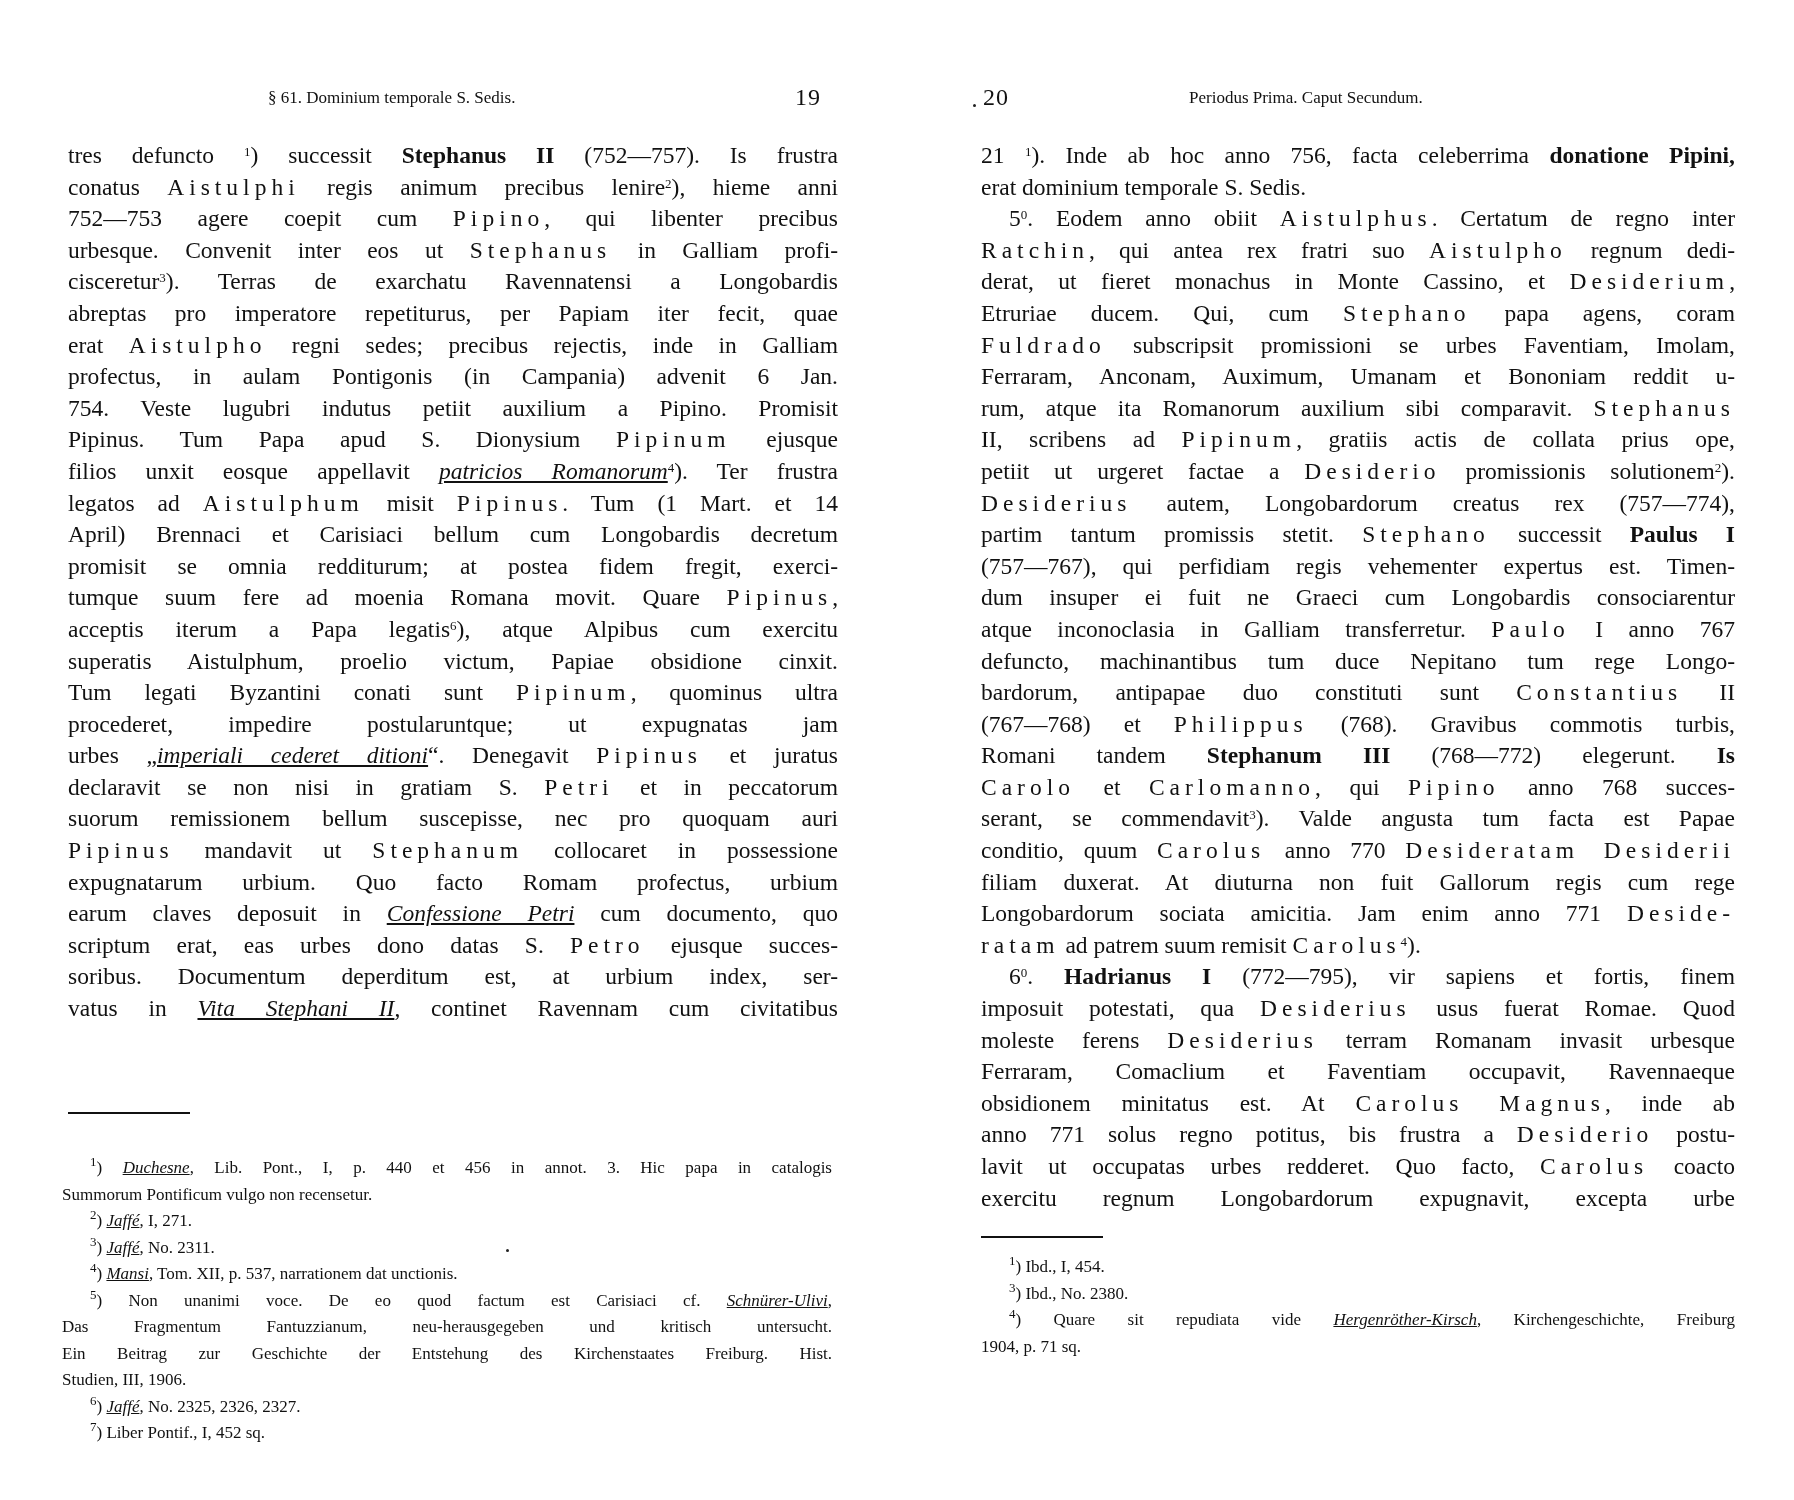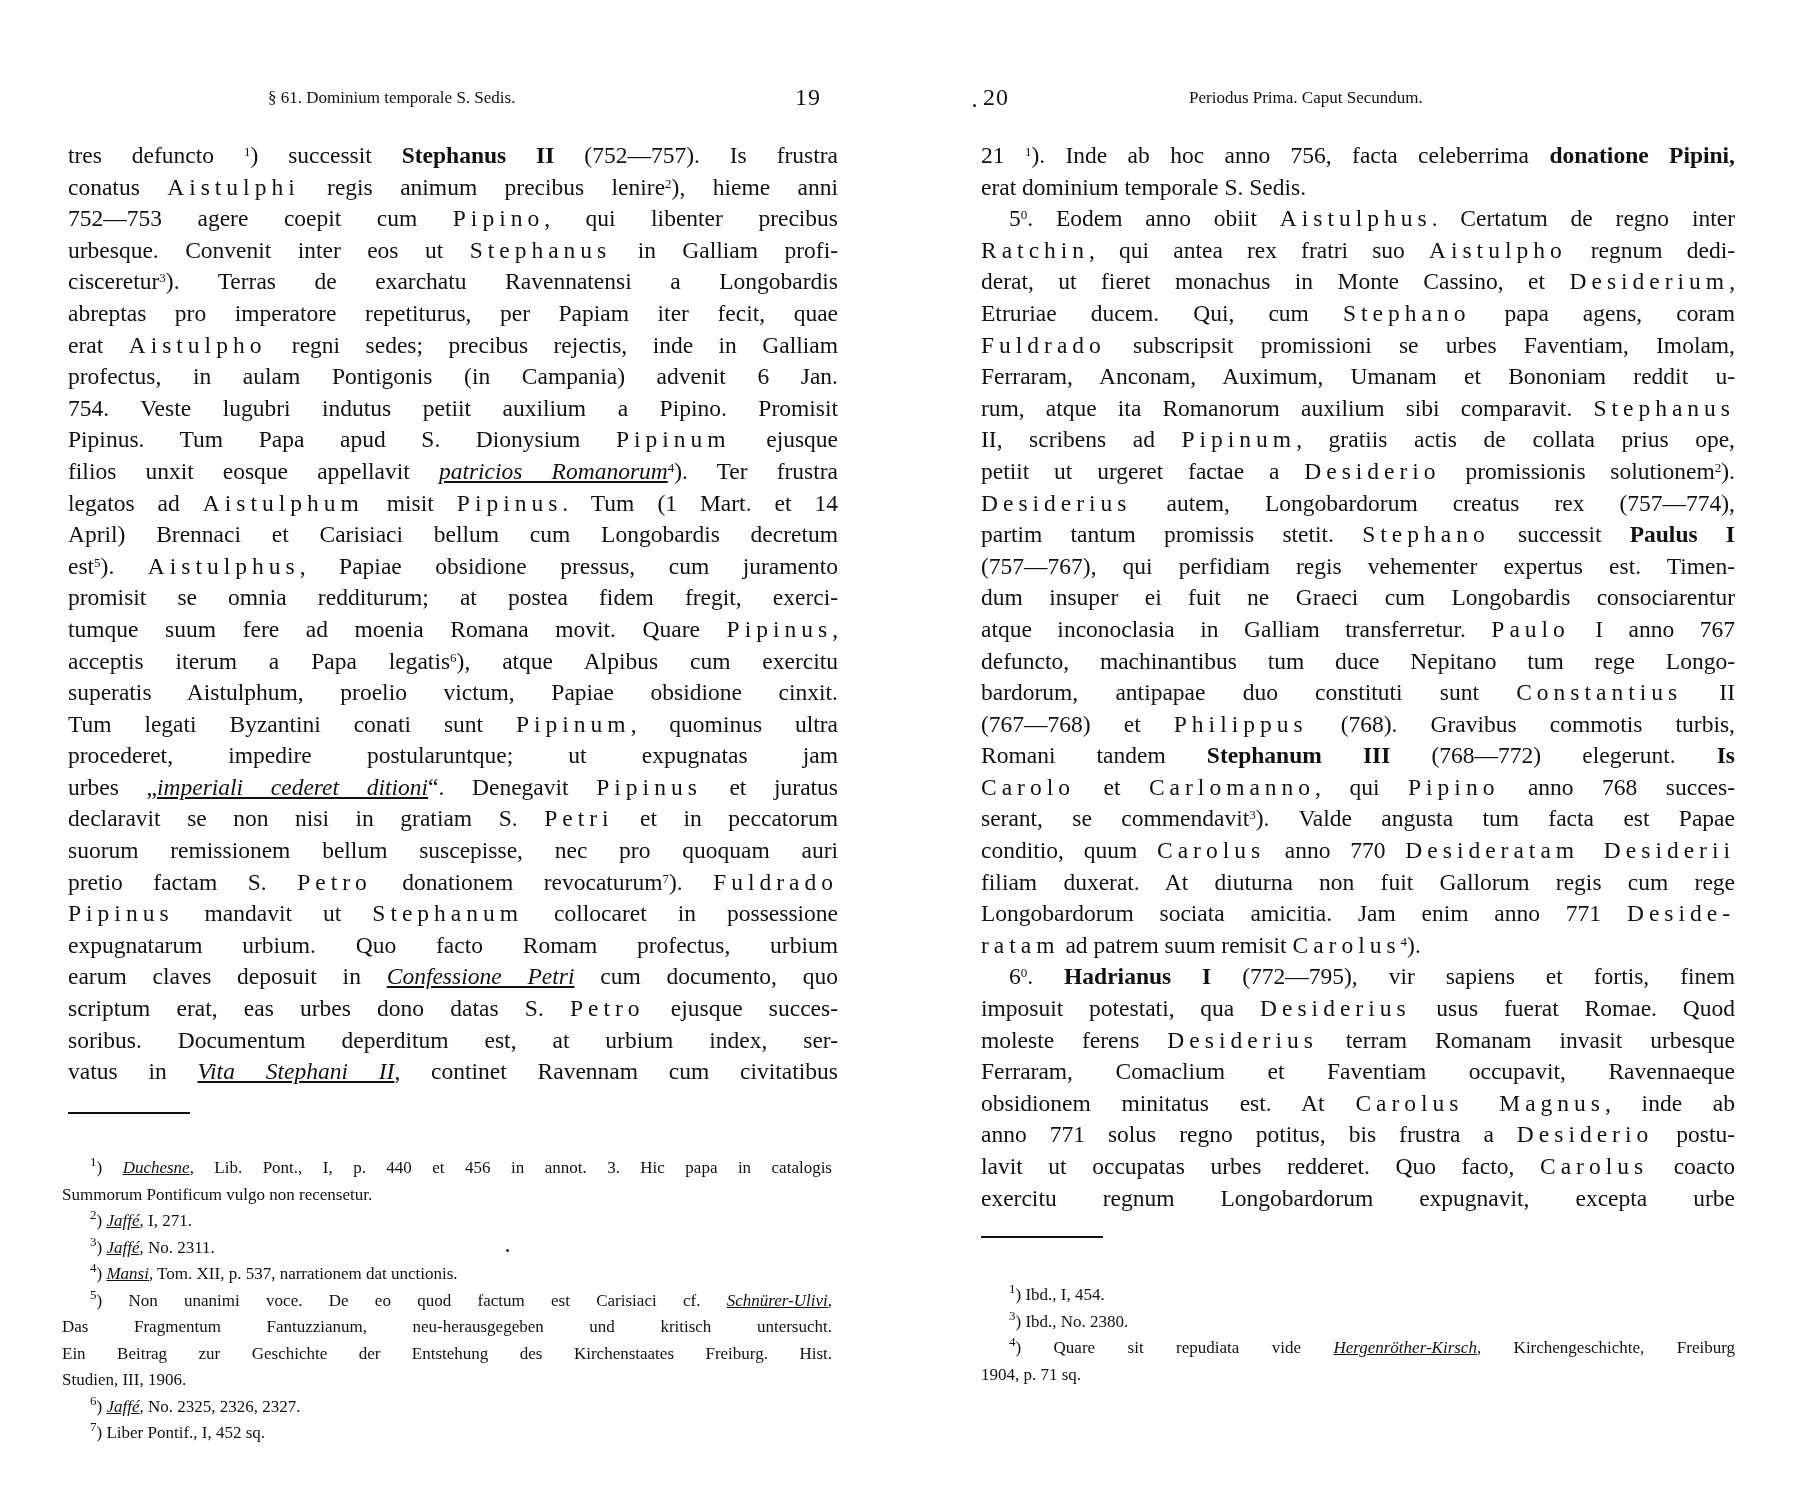--- a/index.html
+++ b/index.html
@@ -41,31 +41,29 @@
       <span class="line"><span>urbesque. Convenit inter eos ut </span><span class="sp">Stephanus</span><span> in Galliam profi-</span></span>
       <span class="line"><span>cisceretur</span><span class="sup">3</span><span>). Terras de exarchatu Ravennatensi a Longobardis</span></span>
       <span class="line"><span>abreptas pro imperatore repetiturus, per Papiam iter fecit, quae</span></span>
       <span class="line"><span>erat </span><span class="sp">Aistulpho</span><span> regni sedes; precibus rejectis, inde in Galliam</span></span>
       <span class="line"><span>profectus, in aulam Pontigonis (in Campania) advenit 6 Jan.</span></span>
       <span class="line"><span>754. Veste lugubri indutus petiit auxilium a Pipino. Promisit</span></span>
       <span class="line"><span>Pipinus. Tum Papa apud S. Dionysium </span><span class="sp">Pipinum</span><span> ejusque</span></span>
       <span class="line"><span>filios unxit eosque appellavit </span><span class="i">patricios Romanorum</span><span class="sup">4</span><span>). Ter frustra</span></span>
       <span class="line"><span>legatos ad </span><span class="sp">Aistulphum</span><span> misit </span><span class="sp">Pipinus</span><span>. Tum (1 Mart. et 14</span></span>
       <span class="line"><span>April) Brennaci et Carisiaci bellum cum Longobardis decretum</span></span>
-      <span class="line"><span>est</span><span class="sup">5</span><span>). </span><span class="sp">Aistulphus</span><span>, Papiae obsidione pressus, cum juramento</span></span>
       <span class="line"><span>promisit se omnia redditurum; at postea fidem fregit, exerci-</span></span>
       <span class="line"><span>tumque suum fere ad moenia Romana movit. Quare </span><span class="sp">Pipinus</span><span>,</span></span>
       <span class="line"><span>acceptis iterum a Papa legatis</span><span class="sup">6</span><span>), atque Alpibus cum exercitu</span></span>
       <span class="line"><span>superatis Aistulphum, proelio victum, Papiae obsidione cinxit.</span></span>
       <span class="line"><span>Tum legati Byzantini conati sunt </span><span class="sp">Pipinum</span><span>, quominus ultra</span></span>
       <span class="line"><span>procederet,   impedire   postularuntque;   ut   expugnatas   jam</span></span>
       <span class="line"><span>urbes „</span><span class="i">imperiali cederet ditioni</span><span>“. Denegavit </span><span class="sp">Pipinus</span><span> et juratus</span></span>
       <span class="line"><span>declaravit se non nisi in gratiam S. </span><span class="sp">Petri</span><span> et in peccatorum</span></span>
       <span class="line"><span>suorum remissionem bellum suscepisse, nec pro quoquam auri</span></span>
-      <span class="line"><span>pretio factam S. </span><span class="sp">Petro</span><span> donationem revocaturum</span><span class="sup">7</span><span>). </span><span class="sp">Fuldrado</span></span>
       <span class="line"><span class="sp">Pipinus</span><span> mandavit ut </span><span class="sp">Stephanum</span><span> collocaret in possessione</span></span>
       <span class="line"><span>expugnatarum urbium. Quo facto Romam profectus, urbium</span></span>
       <span class="line"><span>earum claves deposuit in </span><span class="i">Confessione Petri</span><span> cum documento, quo</span></span>
       <span class="line"><span>scriptum erat, eas urbes dono datas S. </span><span class="sp">Petro</span><span> ejusque succes-</span></span>
       <span class="line"><span>soribus. Documentum deperditum est, at urbium index, ser-</span></span>
       <span class="line"><span>vatus in </span><span class="i">Vita Stephani II</span><span>, continet Ravennam cum civitatibus</span></span>
     </div>
   <div class="rule" style="left:68px; top:1112px;"></div>
   <div class="fn" style="top:1131px;">
       <span class="fline indent"><span class="sup">1</span><span>) </span><span class="i">Duchesne</span><span>, Lib. Pont., I, p. 440 et 456 in annot. 3. Hic papa in catalogis</span></span>
@@ -117,19 +115,19 @@
       <span class="line indent"><span>6</span><span class="sup">0</span><span>.  </span><span class="b">Hadrianus I</span><span> (772—795),  vir sapiens et fortis, finem</span></span>
       <span class="line"><span>imposuit potestati, qua </span><span class="sp">Desiderius</span><span> usus fuerat Romae. Quod</span></span>
       <span class="line"><span>moleste ferens </span><span class="sp">Desiderius</span><span> terram Romanam invasit urbesque</span></span>
       <span class="line"><span>Ferraram, Comaclium et Faventiam occupavit, Ravennaeque</span></span>
       <span class="line"><span>obsidionem minitatus est. At </span><span class="sp">Carolus Magnus</span><span>, inde ab</span></span>
       <span class="line"><span>anno 771 solus regno potitus, bis frustra a </span><span class="sp">Desiderio</span><span> postu-</span></span>
       <span class="line"><span>lavit ut occupatas urbes redderet. Quo facto, </span><span class="sp">Carolus</span><span> coacto</span></span>
       <span class="line"><span>exercitu   regnum   Longobardorum   expugnavit,   excepta   urbe</span></span>
     </div>
   <div class="rule" style="left:84px; top:1236px;"></div>
-  <div class="fn" style="top:1254px;margin-top:28px;">
+  <div class="fn" style="top:1254px;">
       <span class="fline indent last"><span class="sup">1</span><span>) Ibd., I, 454.</span></span>
       <span class="fline indent last"><span class="sup">3</span><span>) Ibd., No. 2380.</span></span>
       <span class="fline indent"><span class="sup">4</span><span>) Quare sit repudiata vide </span><span class="i">Hergenröther-Kirsch</span><span>, Kirchengeschichte, Freiburg</span></span>
       <span class="fline last"><span>1904, p. 71 sq.</span></span>
     </div>
 </div>
 
 </body></html>

